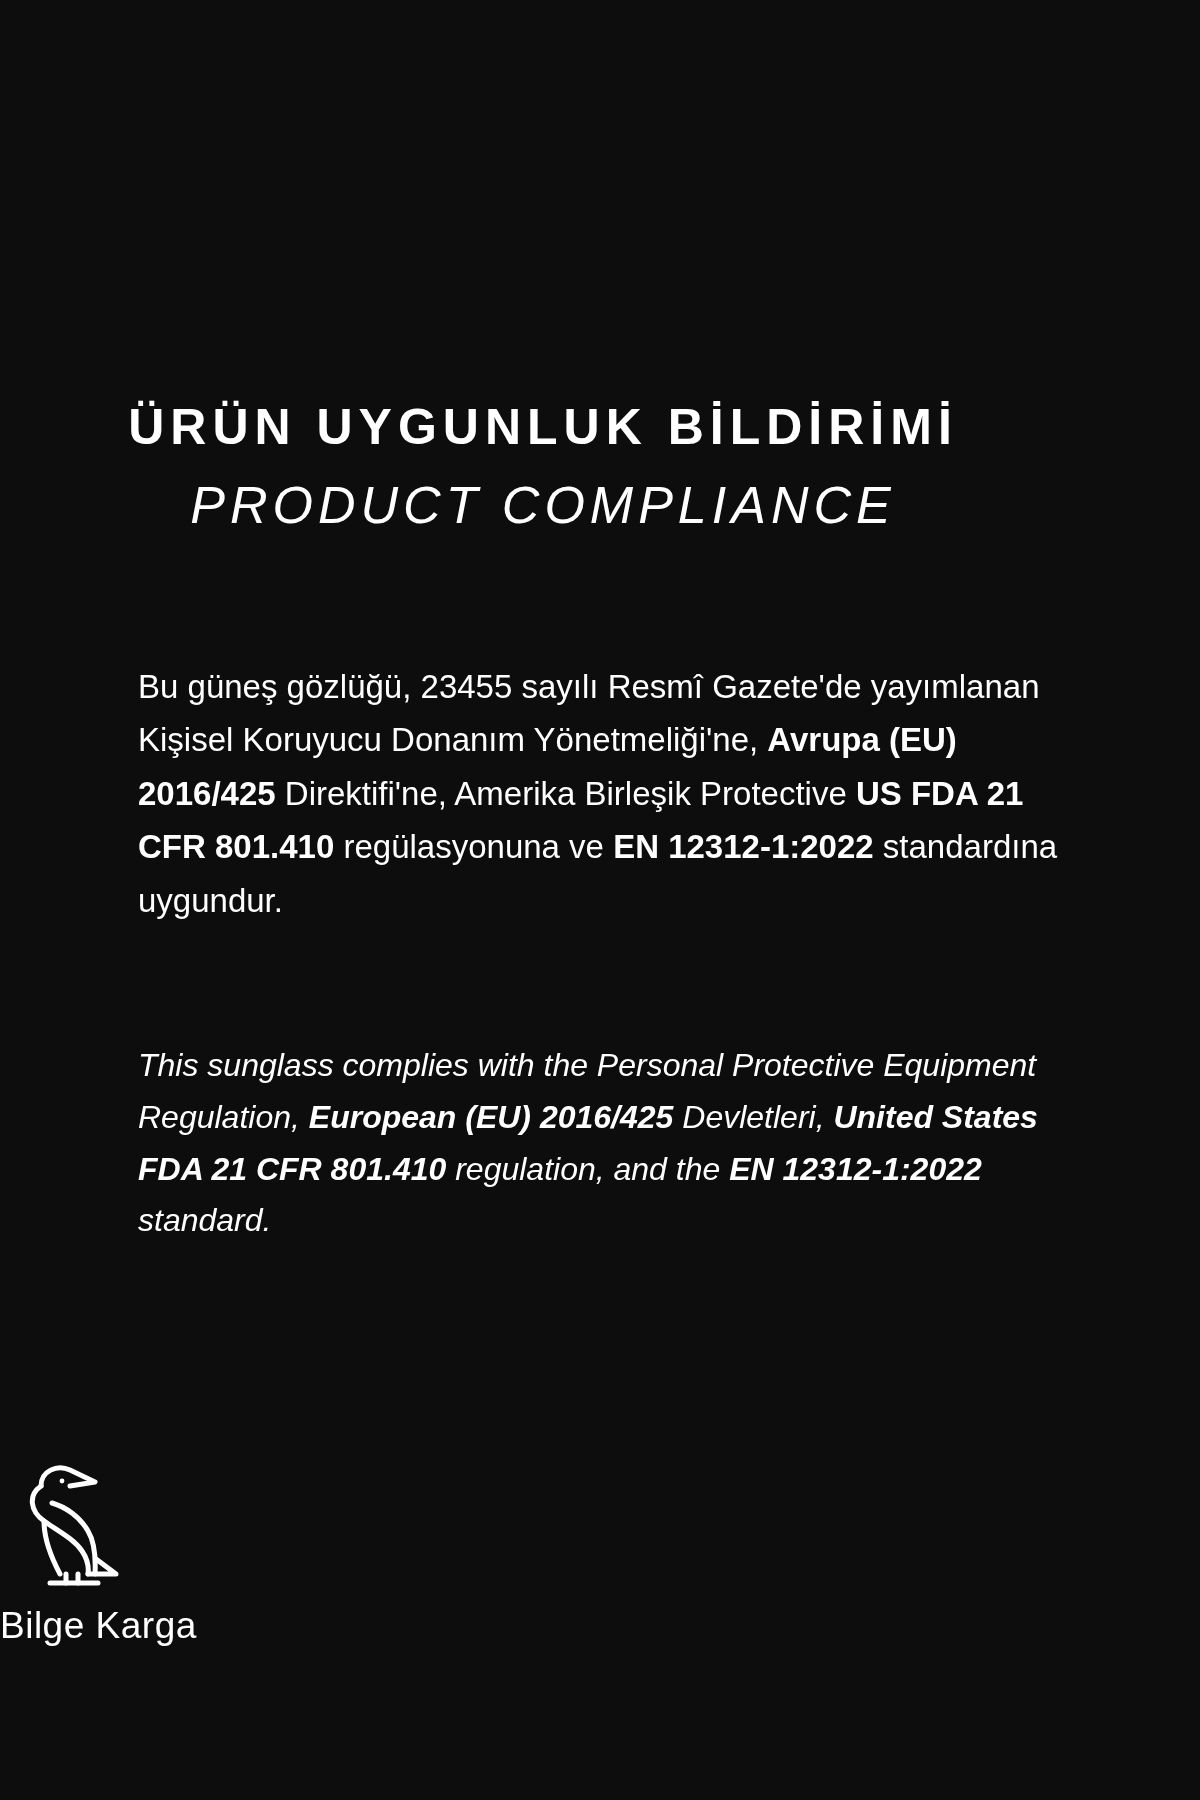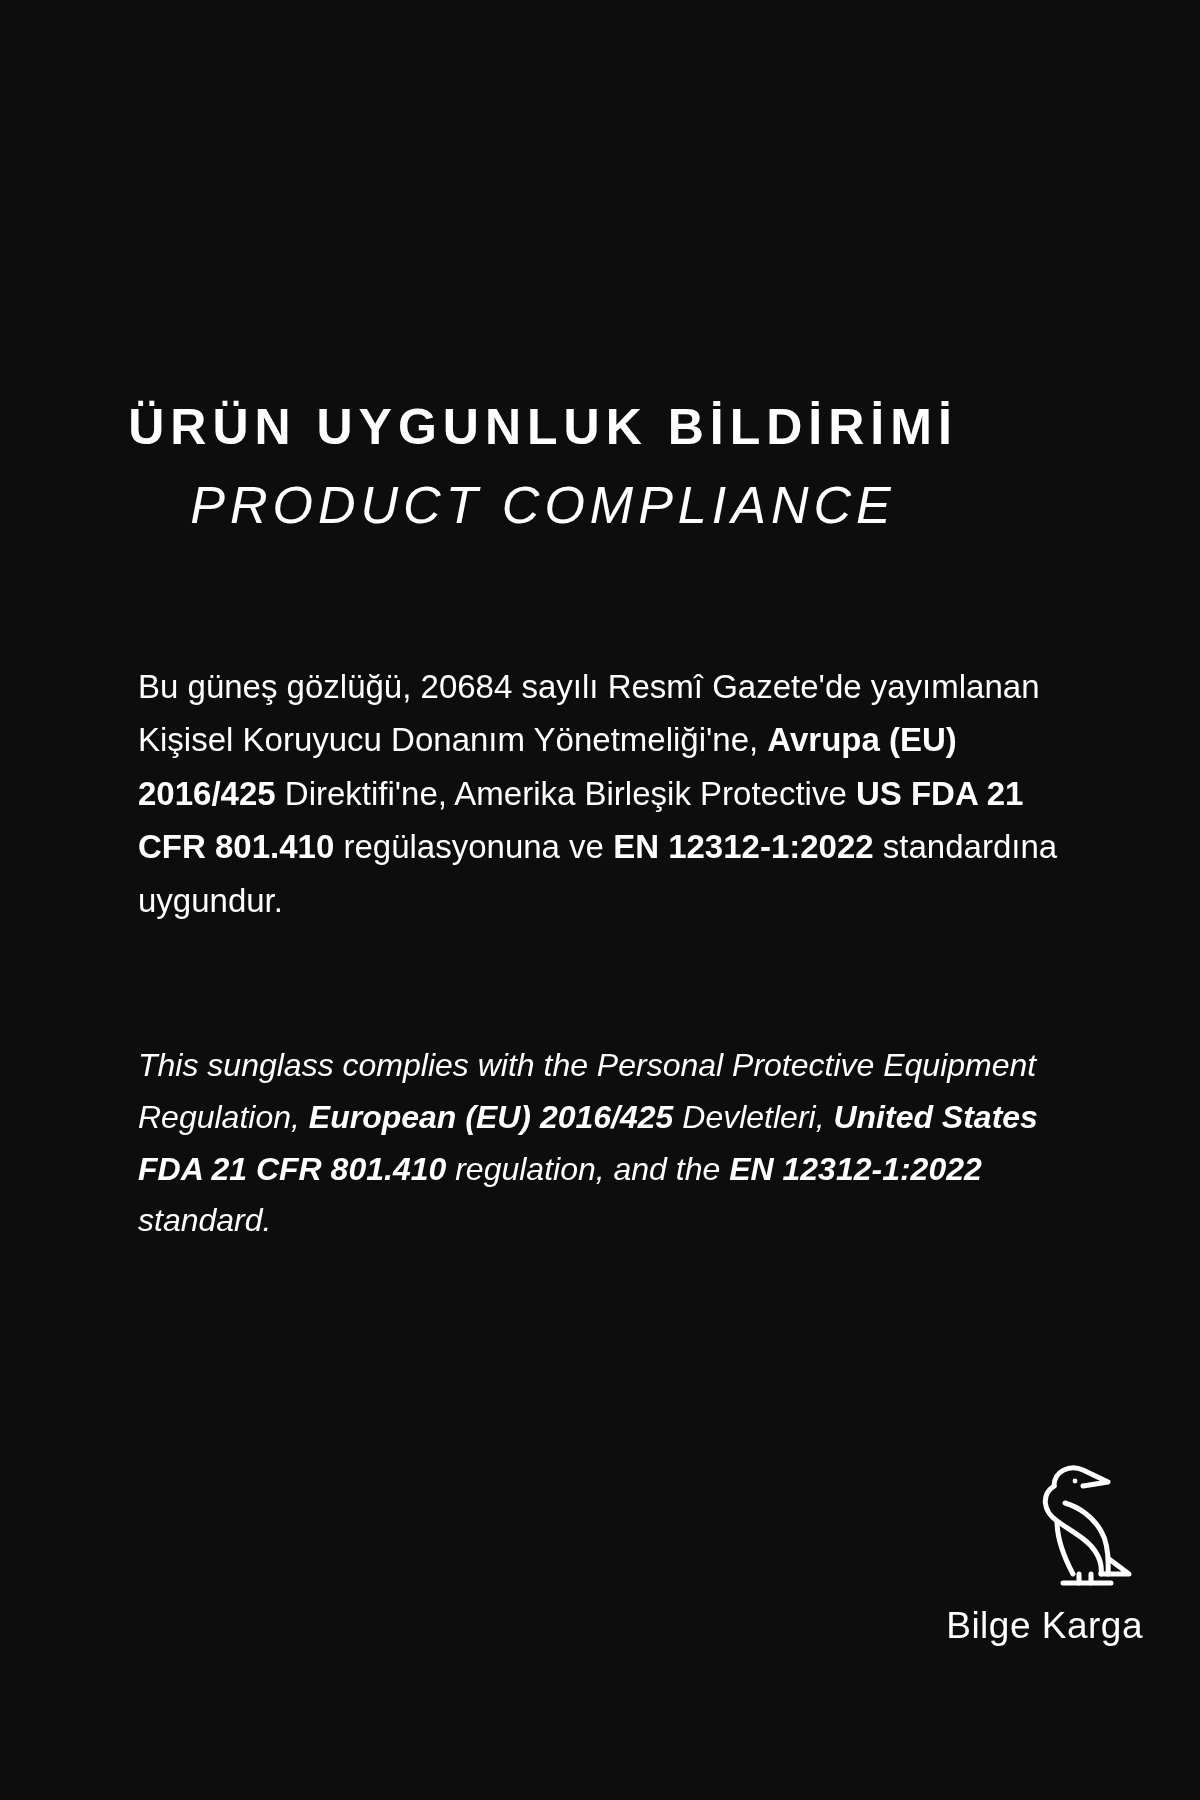--- a/index.html
+++ b/index.html
@@ -76,21 +76,21 @@
   }
 
   .para-en b { font-weight: bold; font-style: italic; }
 
   
   .logo-area {
     position: absolute;
     left: 0;
     top: 1455px;
     width: 1143px;
-    text-align: right;
+    text-align: left;
   }
 
   .logo-mark {
     display: inline-block;
     width: 130px;
     height: 140px;
   }
 
   .logo-text {
     margin-top: 6px;
@@ -102,21 +102,21 @@
 </head>
 <body>
 
 <div class="page">
 
   <div class="titles">
     <div class="title-tr">ÜRÜN UYGUNLUK BİLDİRİMİ</div>
     <div class="title-en">PRODUCT COMPLIANCE</div>
   </div>
 
-  <div class="body-block para-tr"><span>Bu güneş gözlüğü, 20684 sayılı Resmî Gazete'de yayımlanan Kişisel Koruyucu Donanım Yönetmeliği'ne, </span><b>Avrupa (EU) 2016/425</b><span> Direktifi'ne, Amerika Birleşik Protective </span><b>US FDA 21 CFR 801.410</b><span> regülasyonuna ve </span><b>EN 12312-1:2022</b><span> standardına uygundur.</span></div>
+  <div class="body-block para-tr"><span>Bu güneş gözlüğü, 23455 sayılı Resmî Gazete'de yayımlanan Kişisel Koruyucu Donanım Yönetmeliği'ne, </span><b>Avrupa (EU) 2016/425</b><span> Direktifi'ne, Amerika Birleşik Protective </span><b>US FDA 21 CFR 801.410</b><span> regülasyonuna ve </span><b>EN 12312-1:2022</b><span> standardına uygundur.</span></div>
 
   <div class="body-block para-en"><span>This sunglass complies with the Personal Protective Equipment Regulation, </span><b>European (EU) 2016/425</b><span> Devletleri, </span><b>United States FDA 21 CFR 801.410</b><span> regulation, and the </span><b>EN 12312-1:2022</b><span> standard.</span></div>
 
   <div class="logo-area">
     <span class="logo-mark">
       <svg viewBox="0 0 130 140" width="130" height="140" aria-hidden="true">
         <g fill="none" stroke="#ffffff" stroke-width="5" stroke-linecap="round" stroke-linejoin="round">
 
           <path d="M41 31 C41 16 57 9 70 15 L95 27 L70 31"></path>
 

